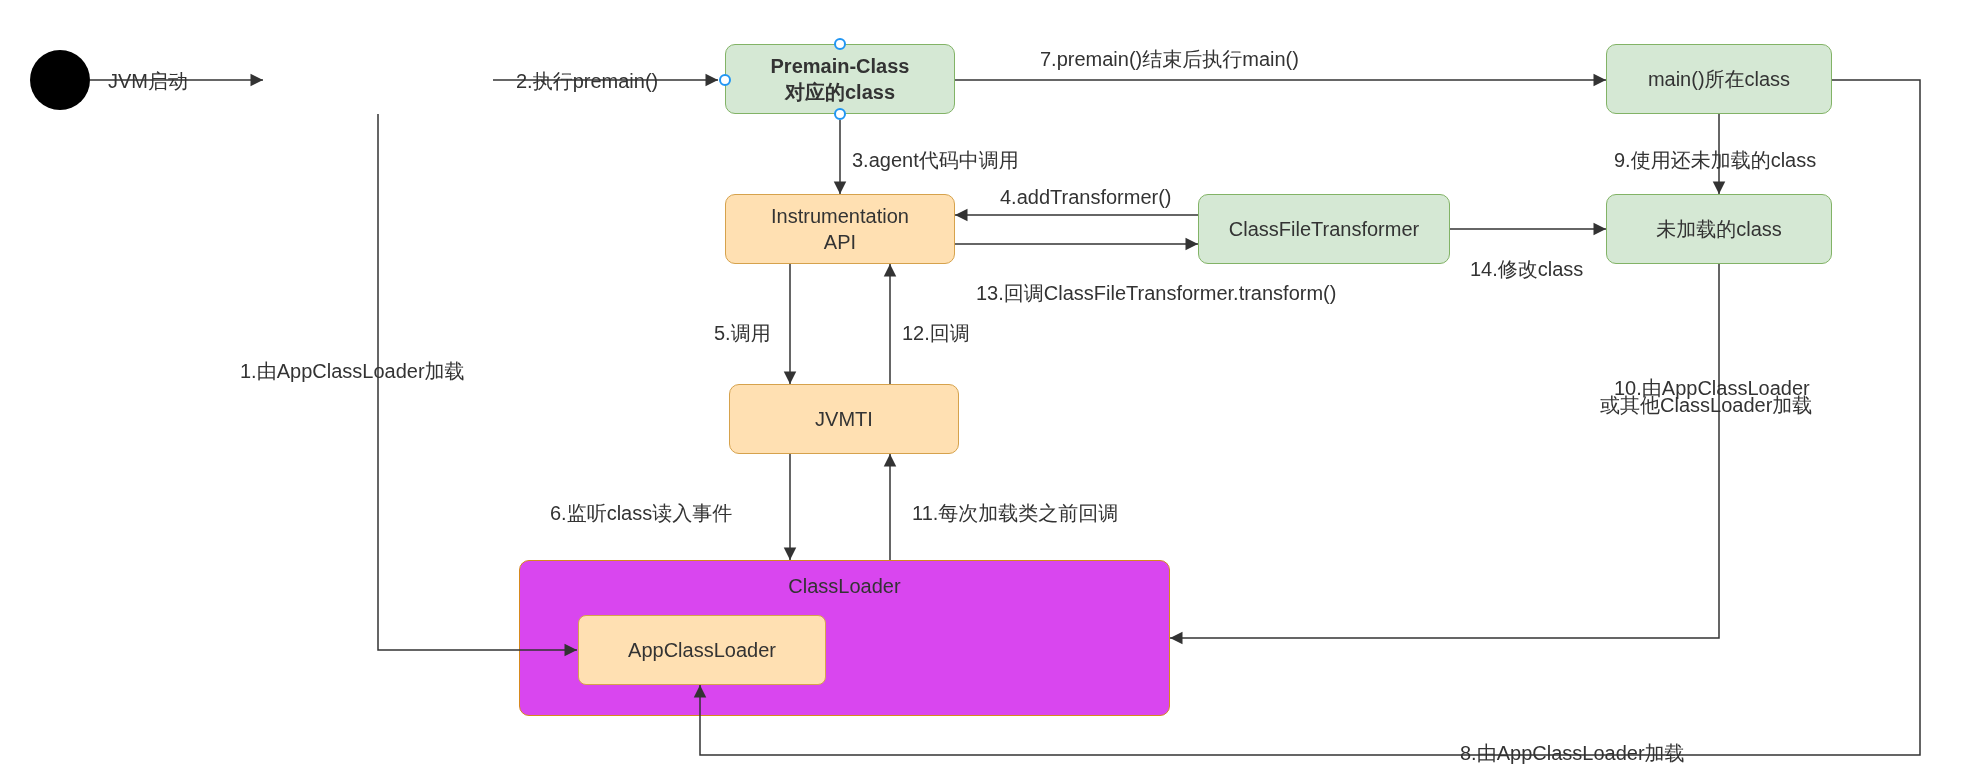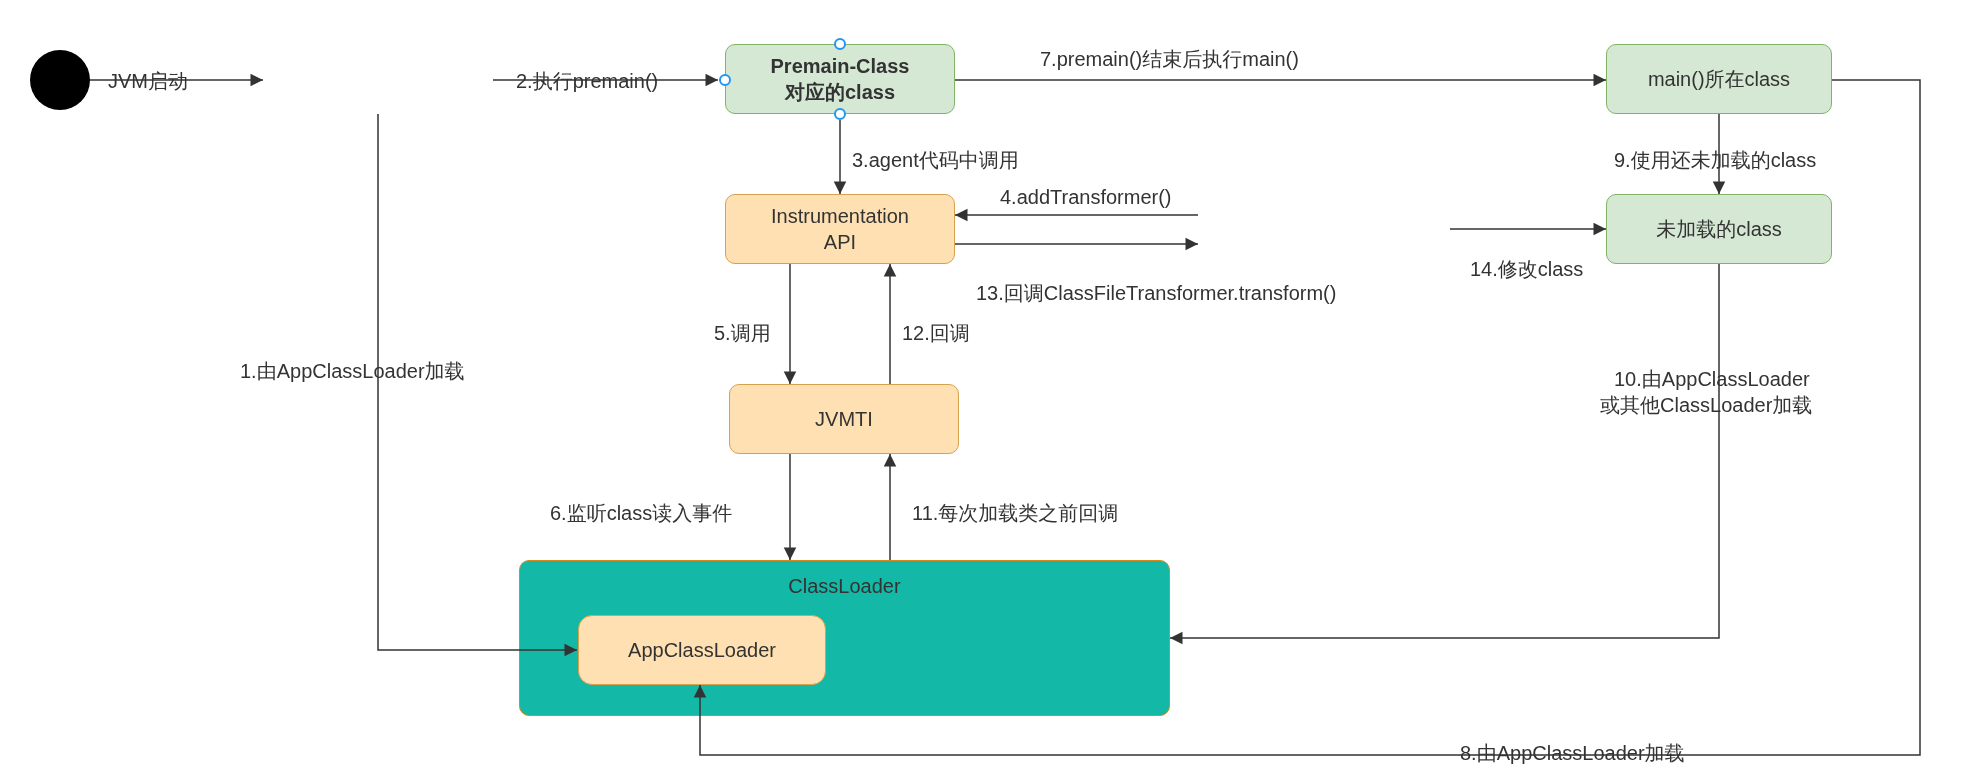--- a/index.html
+++ b/index.html
@@ -32,21 +32,21 @@
     background: #d5e8d4;
     border-color: #82b366;
     color: #333;
   }
   .orange {
     background: #ffe0b2;
     border-color: #d6a24c;
     color: #333;
   }
   .container-orange {
-    background: #14b8a6;
+    background: #d946ef;
     border-color: #d68a1e;
     color: #333;
   }
   .start {
     position: absolute;
     width: 60px;
     height: 60px;
     background: #000;
     border-radius: 50%;
   }
@@ -69,21 +69,21 @@
     position: absolute;
     top: 0; left: 0;
     width: 1982px;
     height: 772px;
     pointer-events: none;
   }
   .edge { stroke: #333; stroke-width: 1.5; fill: none; }
   .arrow { fill: #333; }
   .inner-box {
     position: absolute;
-    border-radius: 14px;
+    border-radius: 8px;
     background: #ffe0b2;
     border: 1.5px solid #d6a24c;
     display:flex;
     align-items:center;
     justify-content:center;
     font-size:20px;
   }
 </style>
 </head>
 <body>
@@ -104,20 +104,23 @@
 
   <div class="node green" style="left:1606px; top:44px; width:226px; height:70px;">
     <span>main()所在class</span>
   </div>
 
   <div class="node orange" style="left:725px; top:194px; width:230px; height:70px; white-space:pre-line;">
     <span>Instrumentation
 API</span>
   </div>
 
+  <div class="node green" style="left:1198px; top:194px; width:252px; height:70px;">
+    <span>ClassFileTransformer</span>
+  </div>
 
   <div class="node green" style="left:1606px; top:194px; width:226px; height:70px;">
     <span>未加载的class</span>
   </div>
 
   <div class="node orange" style="left:729px; top:384px; width:230px; height:70px;">
     <span>JVMTI</span>
   </div>
 
   <div class="node container-orange" style="left:519px; top:560px; width:651px; height:156px; display:block;">
@@ -130,21 +133,21 @@
   <div class="label" style="left:108px; top:68px;">JVM启动</div>
   <div class="label" style="left:240px; top:358px;">1.由AppClassLoader加载</div>
   <div class="label" style="left:516px; top:68px;">2.执行premain()</div>
   <div class="label" style="left:852px; top:147px;">3.agent代码中调用</div>
   <div class="label" style="left:1000px; top:186px;">4.addTransformer()</div>
   <div class="label" style="left:714px; top:320px;">5.调用</div>
   <div class="label" style="left:550px; top:500px;">6.监听class读入事件</div>
   <div class="label" style="left:1040px; top:46px;">7.premain()结束后执行main()</div>
   <div class="label" style="left:1460px; top:740px;">8.由AppClassLoader加载</div>
   <div class="label" style="left:1614px; top:147px;">9.使用还未加载的class</div>
-  <div class="label" style="left:1614px; top:366px;">10.由AppClassLoader</div>
+  <div class="label" style="left:1614px; top:375px;">10.由AppClassLoader</div>
   <div class="label" style="left:1600px; top:392px;">或其他ClassLoader加载</div>
   <div class="label" style="left:912px; top:500px;">11.每次加载类之前回调</div>
   <div class="label" style="left:902px; top:320px;">12.回调</div>
   <div class="label" style="left:976px; top:280px;">13.回调ClassFileTransformer.transform()</div>
   <div class="label" style="left:1470px; top:256px;">14.修改class</div>
 
   <svg class="edges">
     <defs>
       <marker id="ah" viewBox="0 0 12 12" refX="11" refY="6" markerWidth="10" markerHeight="10" orient="auto">
         <path d="M1,1 L11,6 L1,11 Z" class="arrow"></path>

